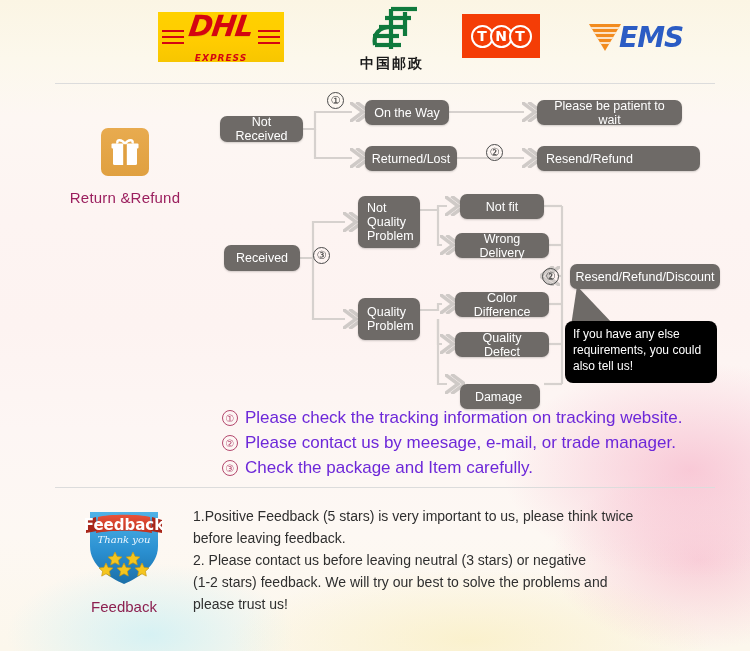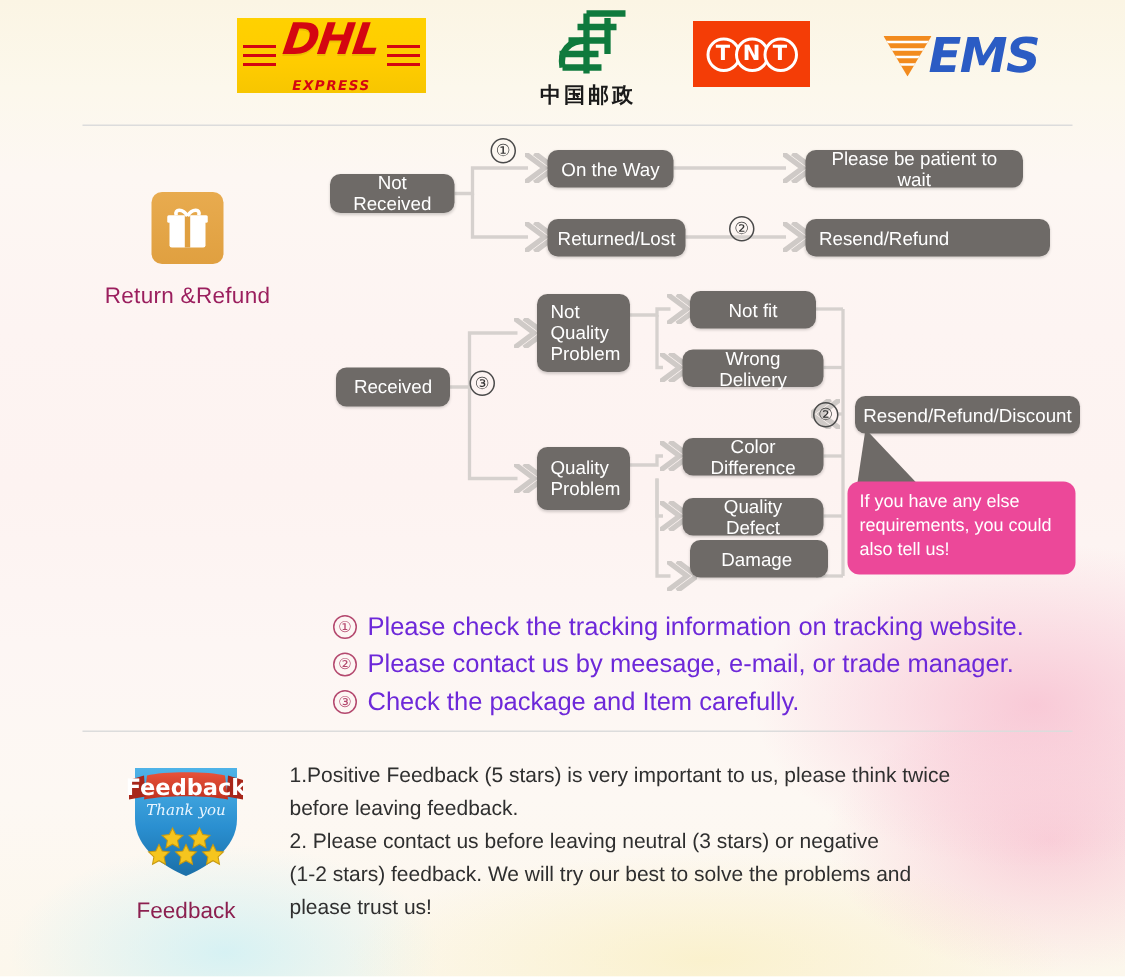--- a/index.html
+++ b/index.html
@@ -68,21 +68,21 @@
     font-family: "DejaVu Sans", sans-serif; font-weight: 700; font-size: 14px; color: #ffffff;
     margin: 0 -2px; background: #f43d06;
   }
 
   
   #logo-ems { left: 588px; top: 18px; width: 112px; height: 38px;
     display: flex; align-items: center; }
   #logo-ems .ems-tri { width: 34px; height: 30px; }
   #logo-ems .ems-word {
     font-family: "DejaVu Sans", sans-serif; font-weight: 700; font-style: italic;
-    font-size: 32px; color: #2b5cc4; letter-spacing: -1px; margin-left: -3px;
+    font-size: 28px; color: #2b5cc4; letter-spacing: -1px; margin-left: -3px;
   }
 
   
   .divider { position: absolute; left: 55px; width: 660px; height: 1px; background: #dcdcdc; }
   #divider-top { top: 83px; }
   #divider-mid { top: 487px; }
 
   
   #return-icon-block { position: absolute; left: 60px; top: 128px; width: 130px; text-align: center; }
   #gift-icon {
@@ -125,21 +125,21 @@
     position: absolute;
     width: 17px; height: 17px; border-radius: 50%;
     border: 1.4px solid #4a4a4a; color: #333333;
     font-family: "DejaVu Sans", sans-serif; font-size: 11px;
     display: flex; align-items: center; justify-content: center;
     background: transparent;
   }
 
   #bubble {
     position: absolute; left: 565px; top: 237px; width: 152px; height: 62px;
-    background: #ec4899; color: #ffffff; border-radius: 8px;
+    background: #000000; color: #ffffff; border-radius: 8px;
     font-family: "Liberation Sans", sans-serif; font-size: 12px; line-height: 1.32;
     padding: 6px 8px;
   }
   #bubble-tail { position: absolute; left: 569px; top: 196px; width: 56px; height: 48px; }
 
   
   #notes { position: absolute; left: 222px; top: 408px; width: 480px; }
   .note-row { display: flex; align-items: flex-start; margin-bottom: 5px; }
   .note-num {
     width: 16px; height: 16px; border-radius: 50%; border: 1.3px solid #b4486e;
@@ -311,21 +311,21 @@
   <div class="node center" style="left:224px; top:161px; width:76px; height:26px;">Received</div>
   <div class="node" style="left:358px; top:112px; width:62px; height:52px;">Not
 Quality
 Problem</div>
   <div class="node" style="left:358px; top:214px; width:62px; height:42px;">Quality
 Problem</div>
   <div class="node center" style="left:455px; top:149px; width:94px; height:25px;">Wrong Delivery</div>
   <div class="node center" style="left:460px; top:110px; width:84px; height:25px;">Not fit</div>
   <div class="node center" style="left:455px; top:208px; width:94px; height:25px;">Color Difference</div>
   <div class="node center" style="left:455px; top:248px; width:94px; height:25px;">Quality Defect</div>
-  <div class="node center" style="left:460px; top:276px; width:92px; height:25px;padding-left:6px;">Damage</div>
+  <div class="node center" style="left:460px; top:300px; width:80px; height:25px;padding-left:6px;">Damage</div>
   <div class="node center" style="left:570px; top:180px; width:150px; height:25px;">Resend/Refund/Discount</div>
 
   <div class="circle-num" style="left:327px; top:8px;">①</div>
   <div class="circle-num" style="left:486px; top:60px;">②</div>
   <div class="circle-num" style="left:313px; top:163px;">③</div>
   <div class="circle-num" style="left:542px; top:184px;">②</div>
 
   <svg id="bubble-tail" viewBox="0 0 56 48">
     <path d="M2 46 L8 6 L44 44 Z" fill="#6e6a67"></path>
   </svg>

